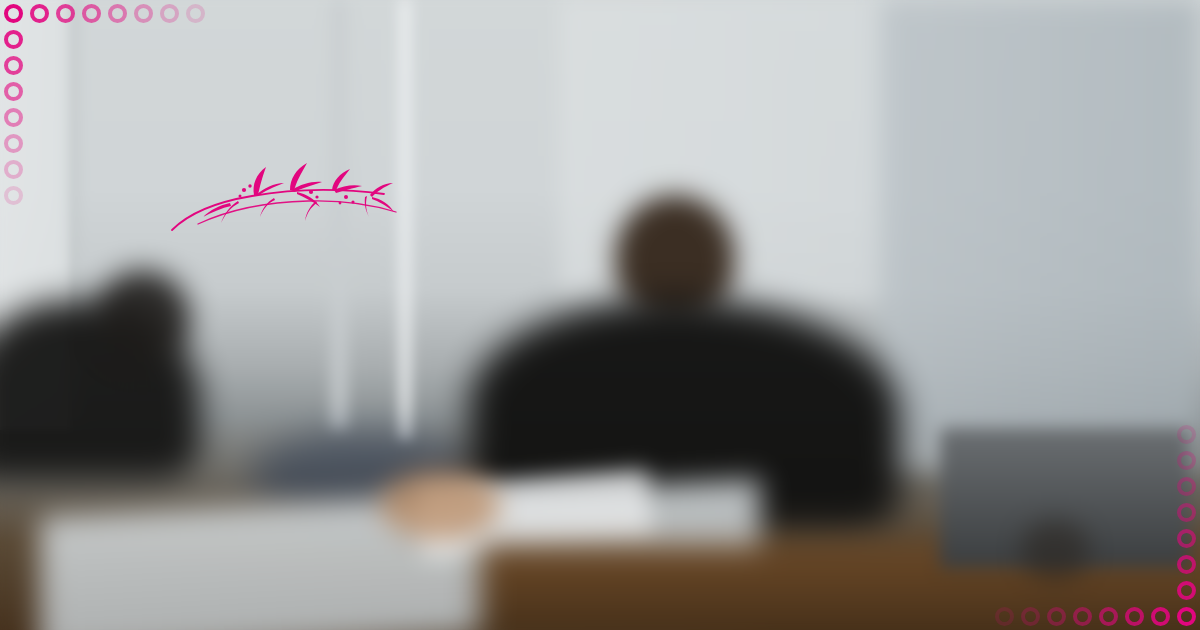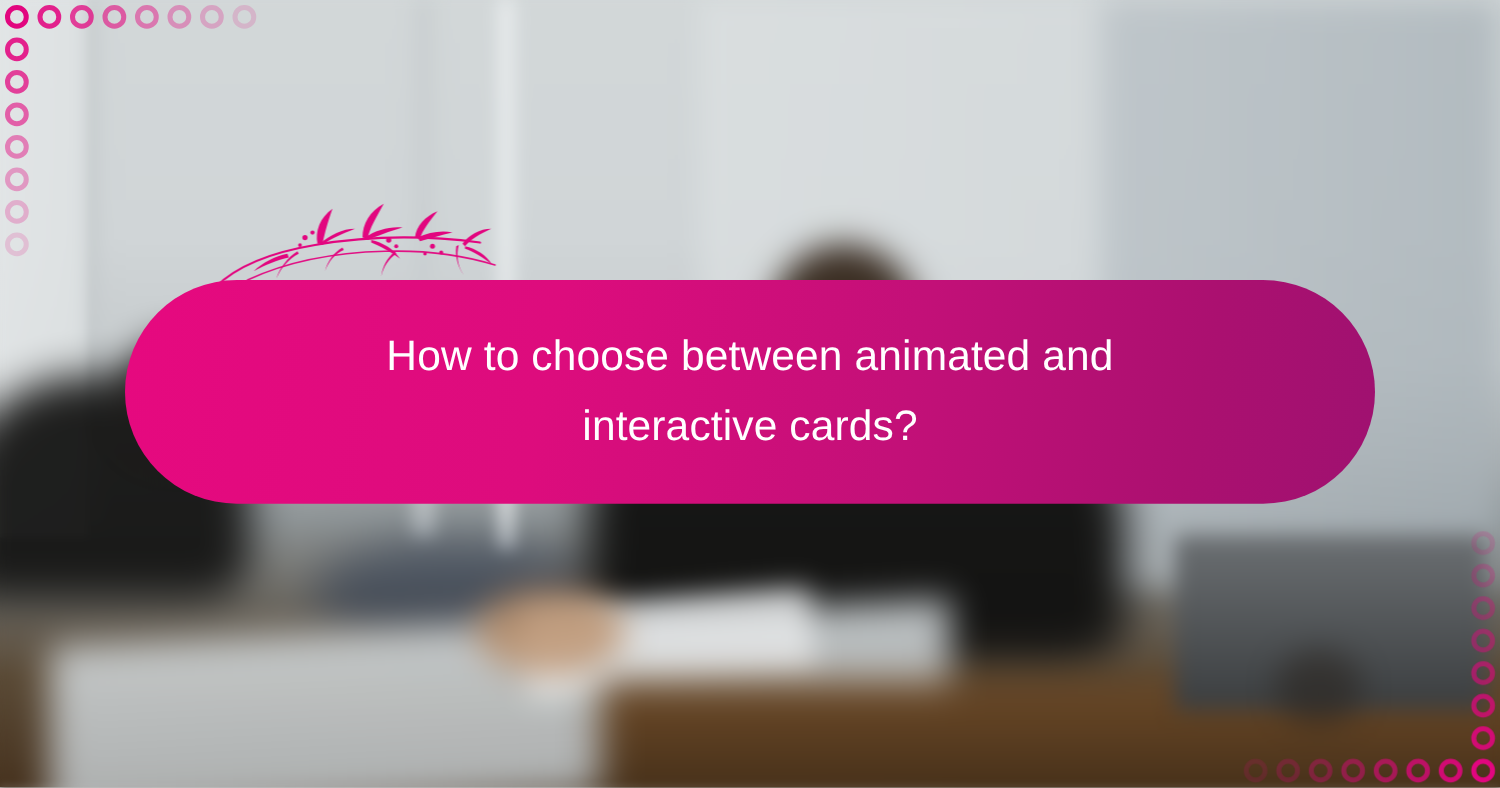--- a/index.html
+++ b/index.html
@@ -206,21 +206,14 @@
         <circle cx="70" cy="44" r="1.5"></circle>
         <circle cx="141" cy="40" r="2.1"></circle>
         <circle cx="147" cy="45" r="1.6"></circle>
         <circle cx="176" cy="45" r="2"></circle>
         <circle cx="183" cy="50" r="1.6"></circle>
         <circle cx="170" cy="51" r="1.4"></circle>
       </g>
     </svg>
   </div>
 
-  <div class="pill">
-    <div class="pill-title">
-      <span>How to choose between animated and</span>
-      <br>
-      <span>interactive cards?</span>
-    </div>
-  </div>
 
 </div>
 
 </body></html>

